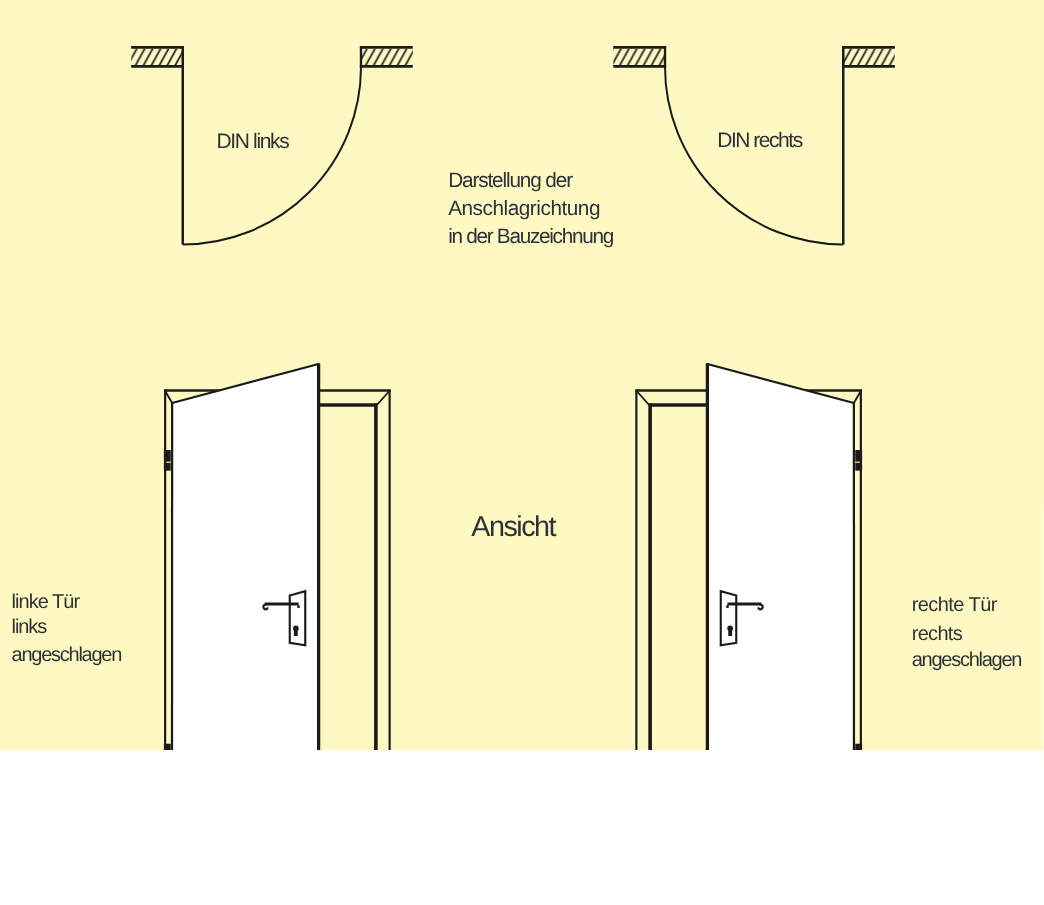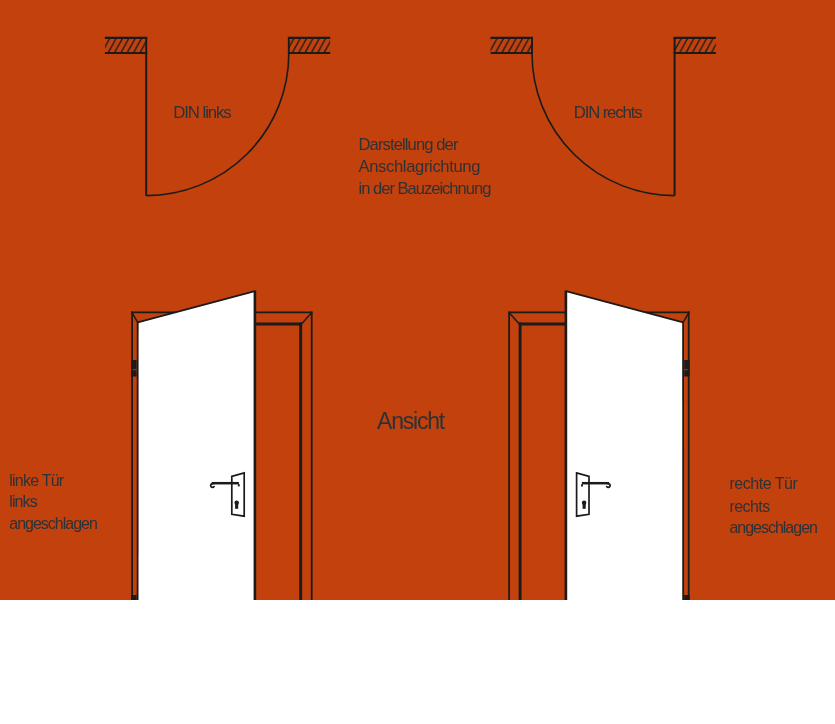--- a/index.html
+++ b/index.html
@@ -1,14 +1,14 @@
 <!DOCTYPE html>
 <html><head><meta charset="utf-8"><style>
 html,body{margin:0;padding:0;background:#ffffff;}
-.wrap{position:relative;width:835px;height:600px;background:#c2410c;overflow:hidden;}
+.wrap{position:relative;width:835px;height:600px;background:#fef9c3;overflow:hidden;}
 svg{position:absolute;left:0;top:0;}
 text{font-family:"Liberation Sans",sans-serif;fill:#2d3237;}
 </style></head><body>
 <div class="wrap">
 <svg width="835" height="724" viewBox="0 0 835 724">
 <defs>
 <pattern id="h" patternUnits="userSpaceOnUse" x="1.2" y="39.0" width="6.35" height="13.1">
           <path d="M-1.2,14.2 L7.2,-1 M-7.55,14.2 L0.85,-1 M5.15,14.2 L13.55,-1" stroke="#1c1c1c" stroke-width="1.4" fill="none"></path>
         </pattern>
 </defs>

